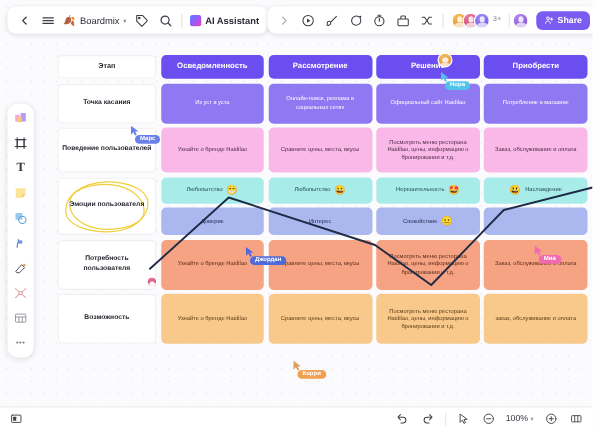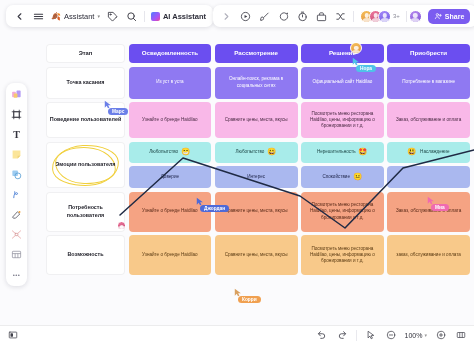--- a/index.html
+++ b/index.html
@@ -225,21 +225,21 @@
       </span>
       <span class="tb-ico">
         <svg viewBox="0 0 24 24" fill="none" stroke="currentColor" stroke-width="2.2" stroke-linecap="round">
             <line x1="3" y1="7" x2="21" y2="7"></line>
             <line x1="3" y1="12" x2="21" y2="12"></line>
             <line x1="3" y1="17" x2="21" y2="17"></line>
           </svg>
       </span>
       <span class="tb-doc">
         <span class="leaf">🍂</span>
-        <span>Assistant</span>
+        <span>Boardmix</span>
         <span class="tb-caret">▾</span>
       </span>
       <span class="tb-ico">
         <svg viewBox="0 0 24 24" fill="none" stroke="currentColor" stroke-width="1.9" stroke-linecap="round" stroke-linejoin="round">
             <path d="M20.6 13.4 12 22l-9-9V3h10l7.6 7.6a2 2 0 0 1 0 2.8z"></path>
             <circle cx="7.5" cy="7.5" r="1.3"></circle>
           </svg>
       </span>
       <span class="tb-ico">
         <svg viewBox="0 0 24 24" fill="none" stroke="currentColor" stroke-width="2.1" stroke-linecap="round">

